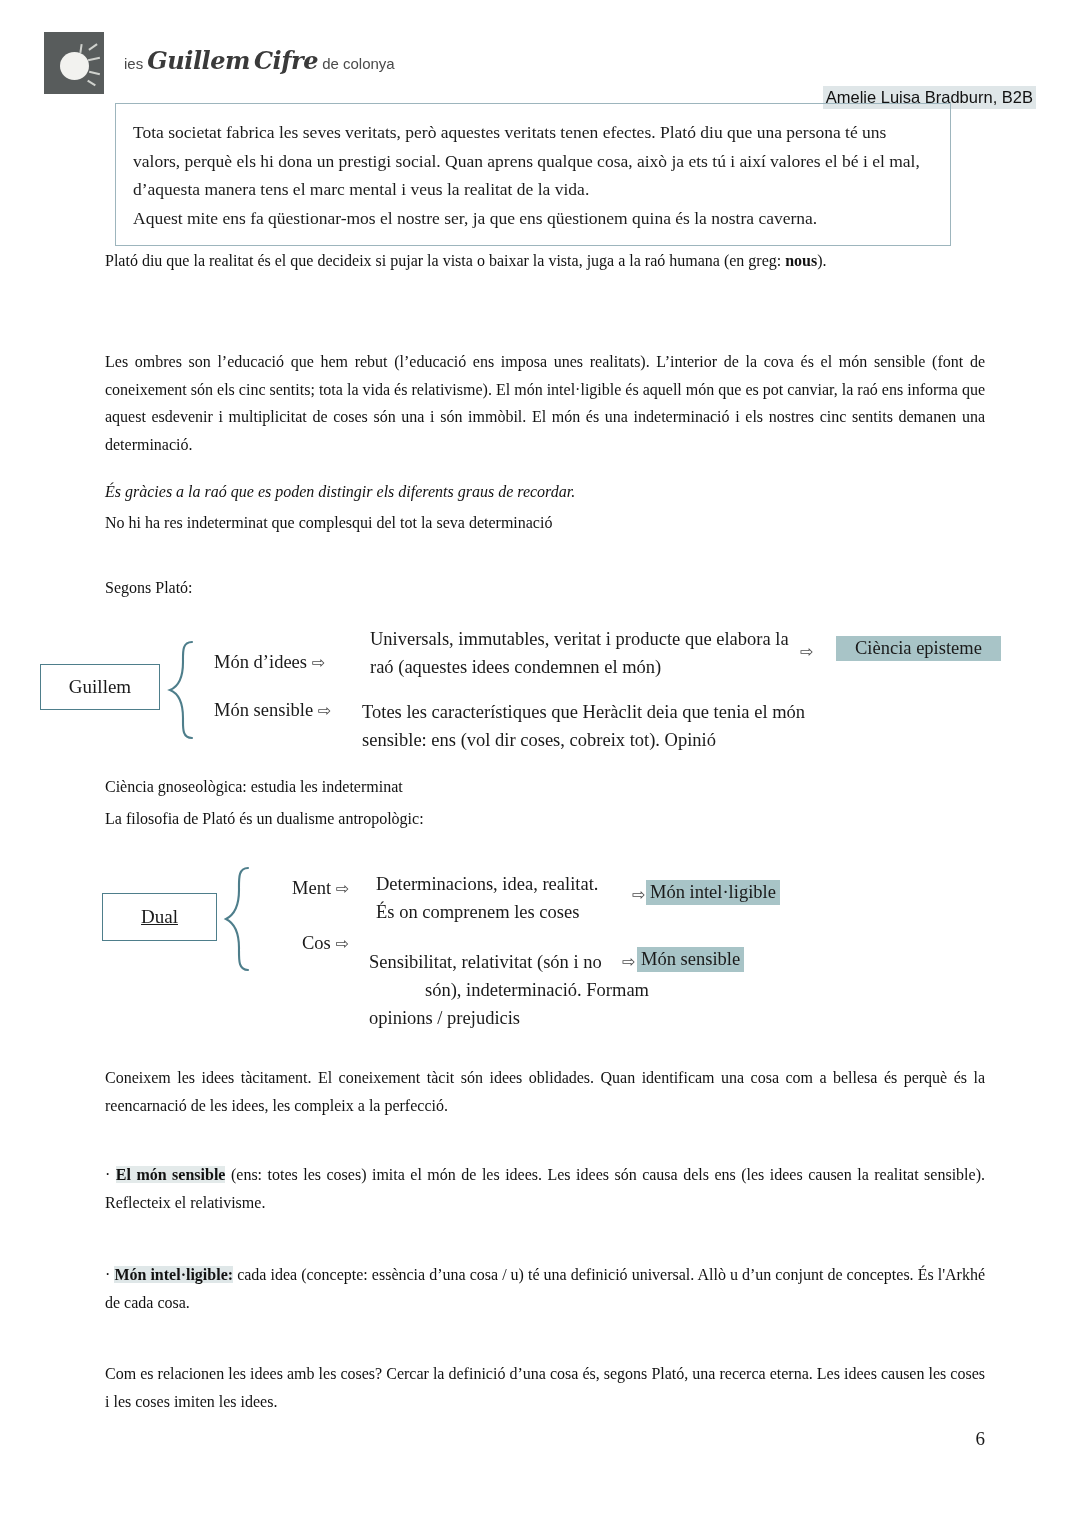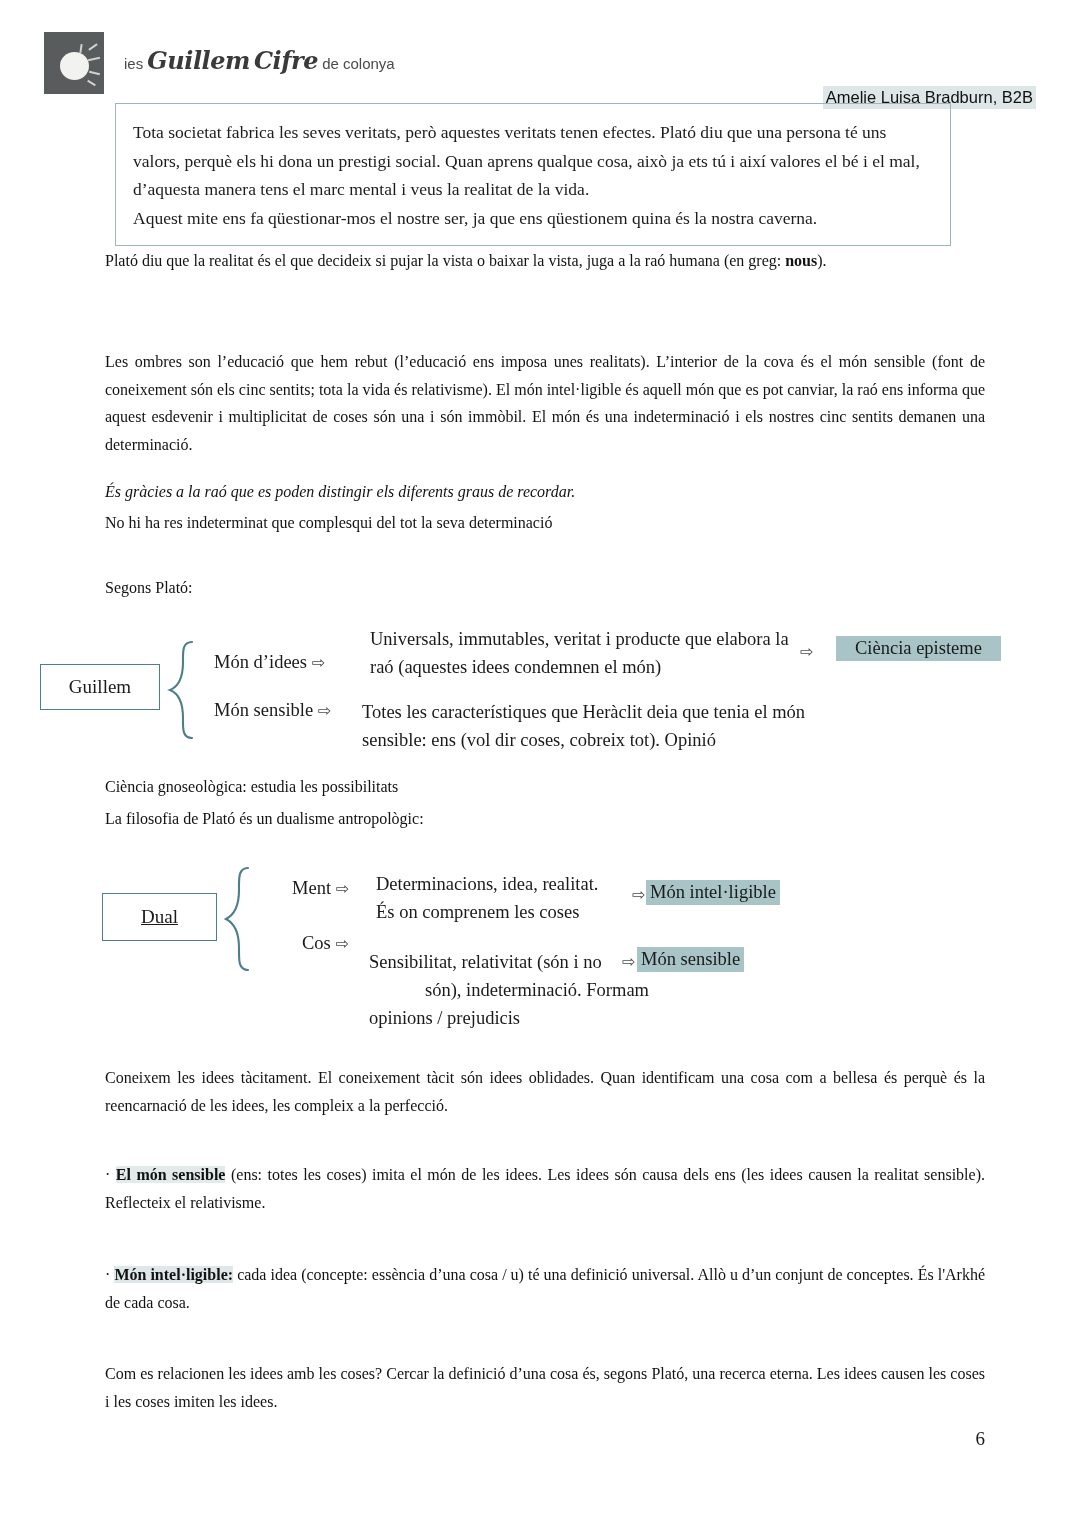--- a/index.html
+++ b/index.html
@@ -231,21 +231,21 @@
     <div class="dlabel hl-strong" style="left:836px; top:24px; padding:2px 19px;">Ciència episteme</div>
 
     <div class="dlabel" style="left:214px; top:88px;">
       <span>Món sensible</span>
       <span class="arrow">⇨</span>
     </div>
 
     <div class="dtext" style="left:362px; top:86px; width:490px;">Totes les característiques que Heràclit deia que tenia el món sensible: ens (vol dir coses, cobreix tot). Opinió</div>
   </div>
 
-  <div class="para nojust" style="left:105px; top:773px; width:880px;">Ciència gnoseològica: estudia les possibilitats</div>
+  <div class="para nojust" style="left:105px; top:773px; width:880px;">Ciència gnoseològica: estudia les indeterminat</div>
 
   <div class="para nojust" style="left:105px; top:805px; width:880px;">La filosofia de Plató és un dualisme antropològic:</div>
 
   <div class="diagram" style="left:0; top:860px; width:1080px; height:180px;">
 
     <div class="dbox" style="left:102px; top:33px; width:115px; height:48px;text-decoration:underline;">
       <span>Dual</span>
     </div>
 
     <div class="brace" style="left:222px; top:6px;">

